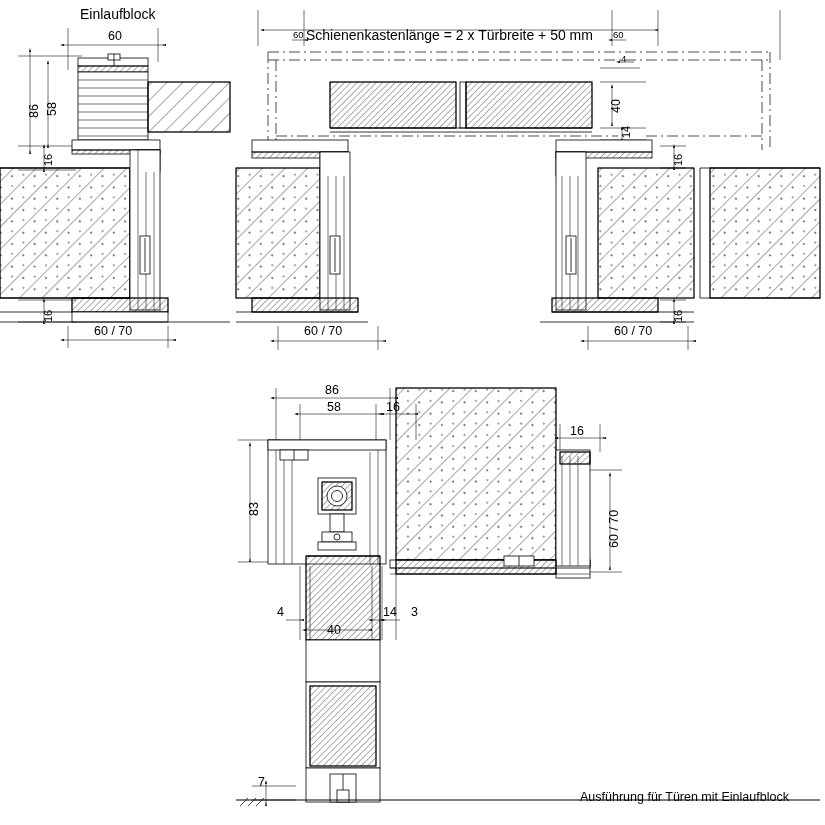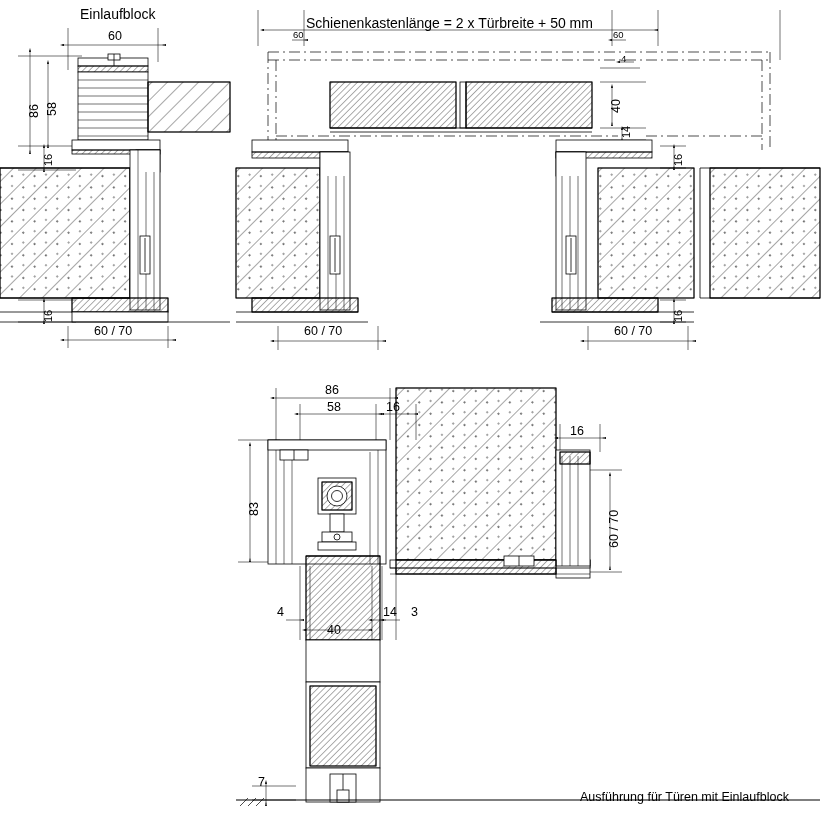--- a/index.html
+++ b/index.html
@@ -301,21 +301,21 @@
     <line x1="236" y1="800" x2="820" y2="800" stroke-width="1.2"></line>
     <g stroke-width="0.7">
       <line x1="240" y1="806" x2="248" y2="798"></line>
       <line x1="248" y1="806" x2="256" y2="798"></line>
       <line x1="256" y1="806" x2="264" y2="798"></line>
     </g>
   </g>
 </svg>
 
 <div class="lbl big" style="left:80px;top:8px;">Einlaufblock</div>
-<div class="lbl big" style="left:306px;top:17px;">Schienenkastenlänge = 2 x Türbreite + 50 mm</div>
+<div class="lbl big" style="left:306px;top:29px;">Schienenkastenlänge = 2 x Türbreite + 50 mm</div>
 <div class="lbl" style="left:580px;top:791px;">Ausführung für Türen mit Einlaufblock</div>
 
 <div class="lbl" style="left:108px;top:30px;">60</div>
 <div class="lbl vert" style="left:28px;top:118px;">86</div>
 <div class="lbl vert" style="left:46px;top:116px;">58</div>
 <div class="lbl sm vert" style="left:42px;top:166px;">16</div>
 <div class="lbl sm vert" style="left:42px;top:322px;">16</div>
 <div class="lbl" style="left:94px;top:325px;">60 / 70</div>
 
 <div class="lbl xs" style="left:293px;top:28px;">60</div>

